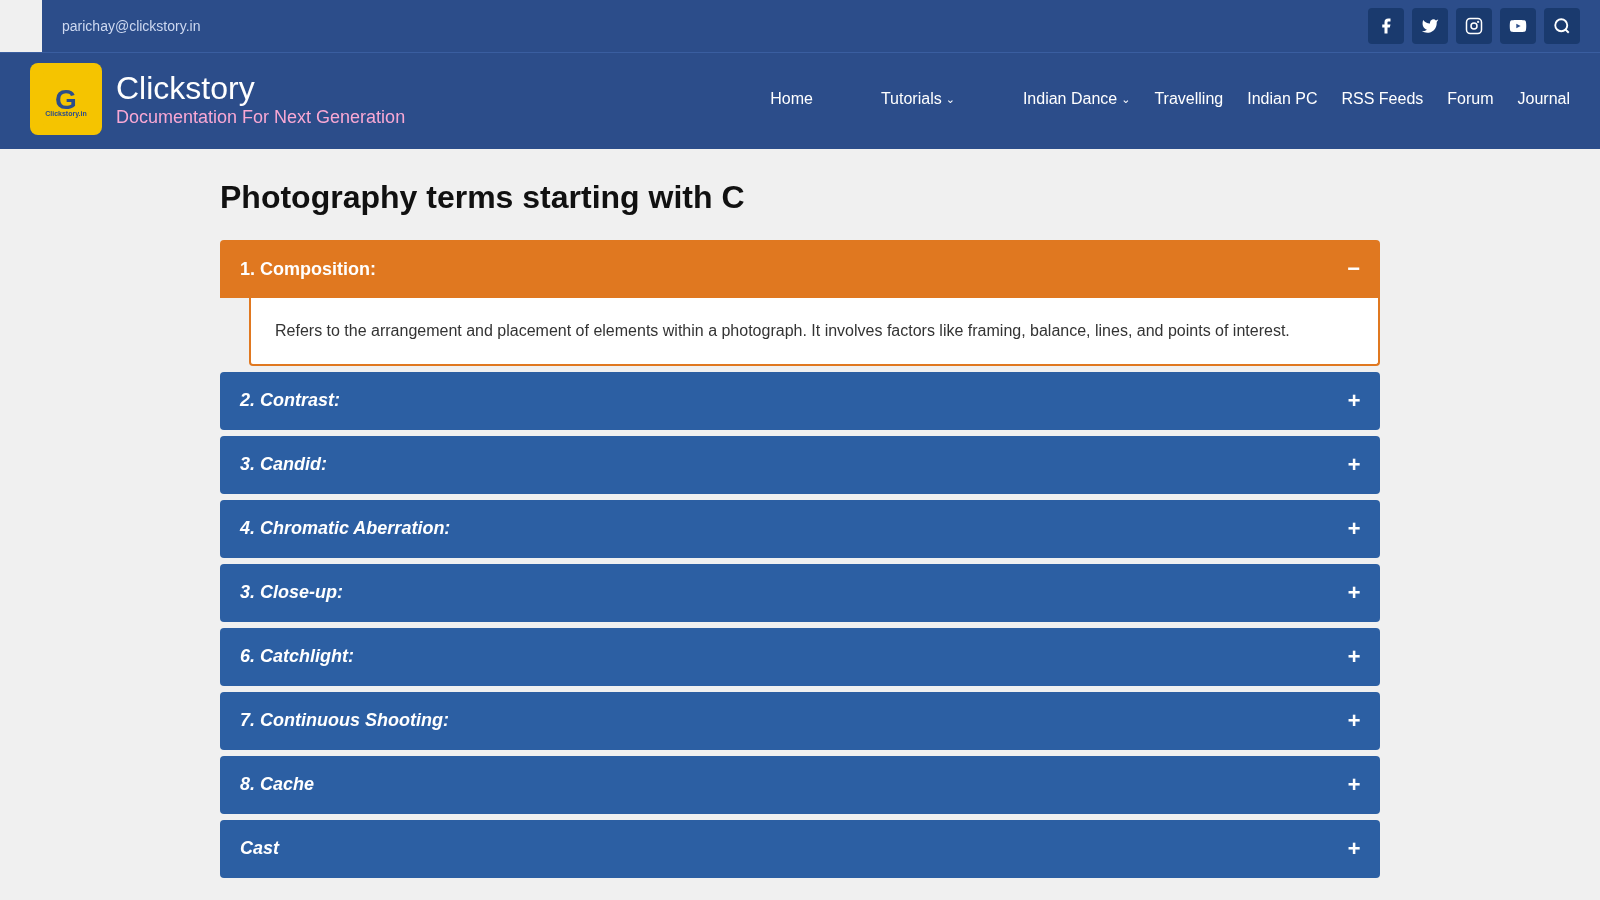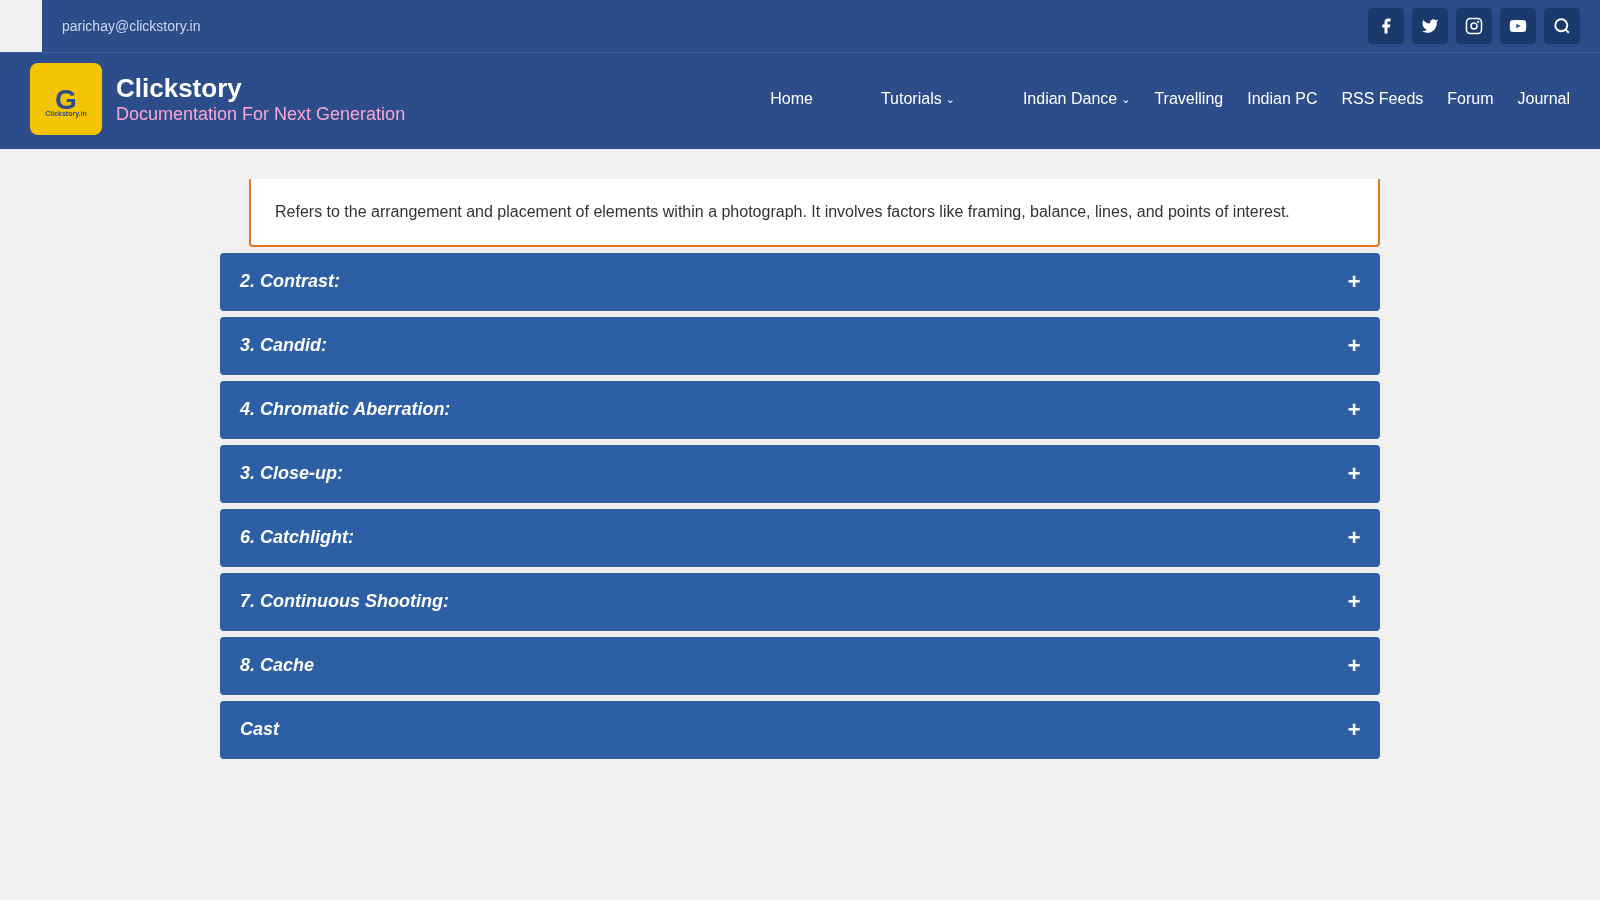--- a/index.html
+++ b/index.html
@@ -56,22 +56,22 @@
       border-radius: 8px;
       display: flex;
       align-items: center;
       justify-content: center;
       font-size: 36px;
       font-weight: bold;
       color: #2c4d8a;
     }
     .logo-text h1 {
       color: white;
-      font-size: 26px;
-      font-weight: bold;
+      font-size: 32px;
+      font-weight: normal;
     }
     .logo-text p {
       color: #f9a8d4;
       font-size: 18px;
     }
     .main-nav {
       display: flex;
       align-items: center;
       gap: 24px;
     }
@@ -217,23 +217,28 @@
     </span>
     <a>Travelling</a>
     <a>Indian PC</a>
     <a>RSS Feeds</a>
     <a>Forum</a>
     <a>Journal</a>
   </nav>
 </div>
 
 <div class="content">
+  <h2 class="page-title">Photography terms starting with C</h2>
 
   <div id="accordion-container">
       <div class="accordion-item">
+        <div class="accordion-header open">
+          <span>1. Composition:</span>
+          <span class="accordion-icon">−</span>
+        </div>
         <div class="accordion-body">Refers to the arrangement and placement of elements within a photograph. It involves factors like framing, balance, lines, and points of interest.</div>
       </div>
       <div class="accordion-item">
         <div class="accordion-header closed">
           <span>2. Contrast:</span>
           <span class="accordion-icon">+</span>
         </div>
       </div>
       <div class="accordion-item">
         <div class="accordion-header closed">

